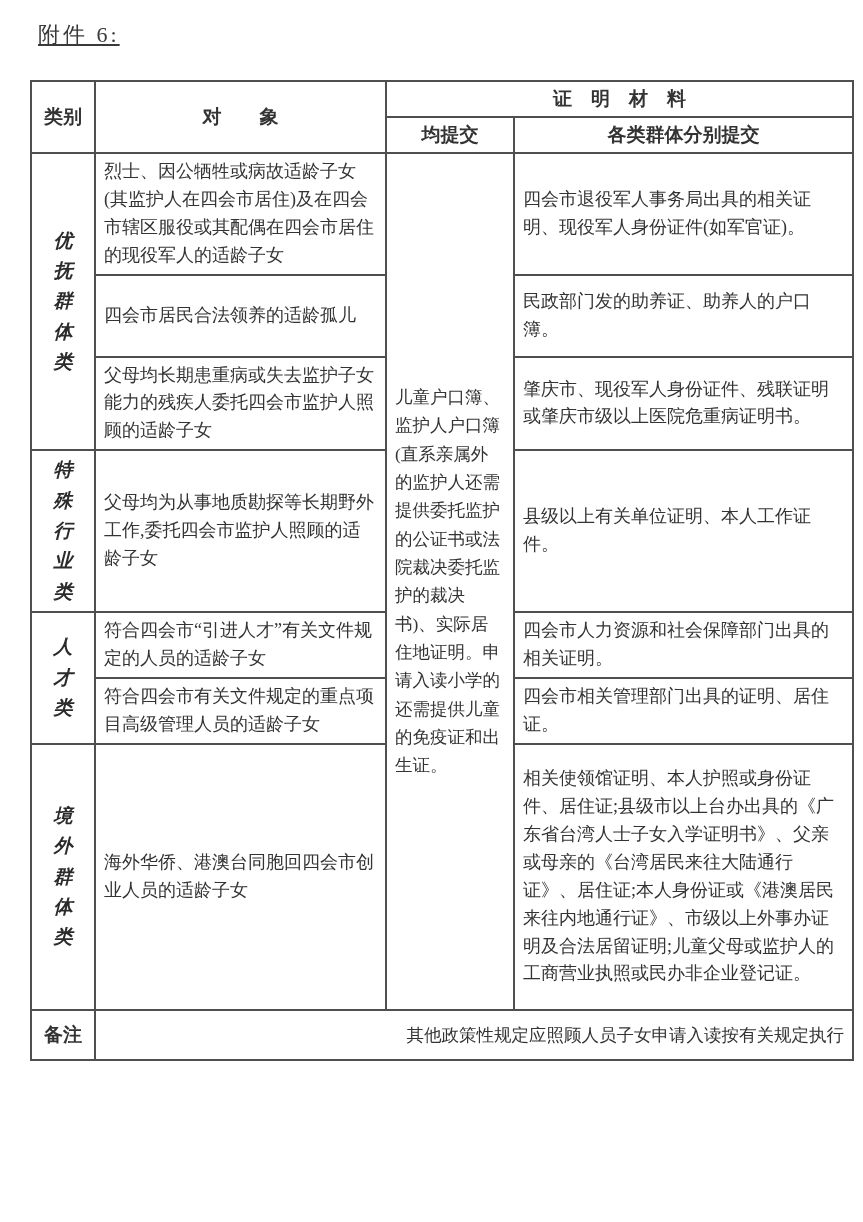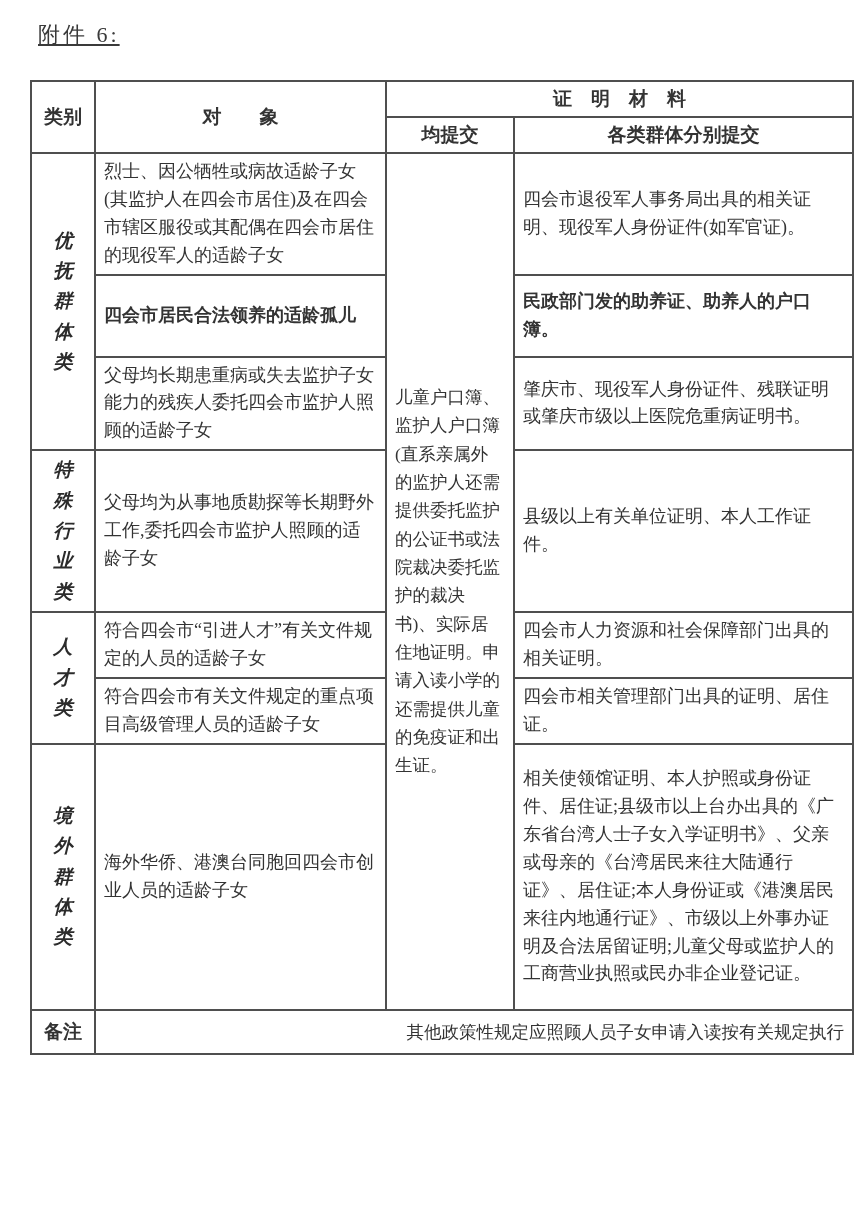--- a/index.html
+++ b/index.html
@@ -50,27 +50,27 @@
   th.hdr {
     font-size: 19px;
     font-weight: bold;
     text-align: center;
     vertical-align: middle;
     color: #2b2b2b;
   }
   tr.hdr-row-1 { height: 33px; }
   tr.hdr-row-2 { height: 34px; }
   tr.row-1 { height: 107px; }
-  tr.row-2 { height: 82px; font-weight: bold; }
+  tr.row-2 { height: 82px; }
   tr.row-3 { height: 80px; margin-top: 32px; }
   tr.row-4 { height: 138px; }
   tr.row-5 { height: 58px; }
   tr.row-6 { height: 59px; }
   tr.row-7 { height: 266px; }
-  tr.row-remark { height: 44px; }
+  tr.row-remark { height: 50px; }
 
   td.cat {
     text-align: center;
     vertical-align: middle;
     padding: 2px;
   }
   .cat-label {
     width: 1.1em;
     margin: 0 auto;
     word-break: break-all;

